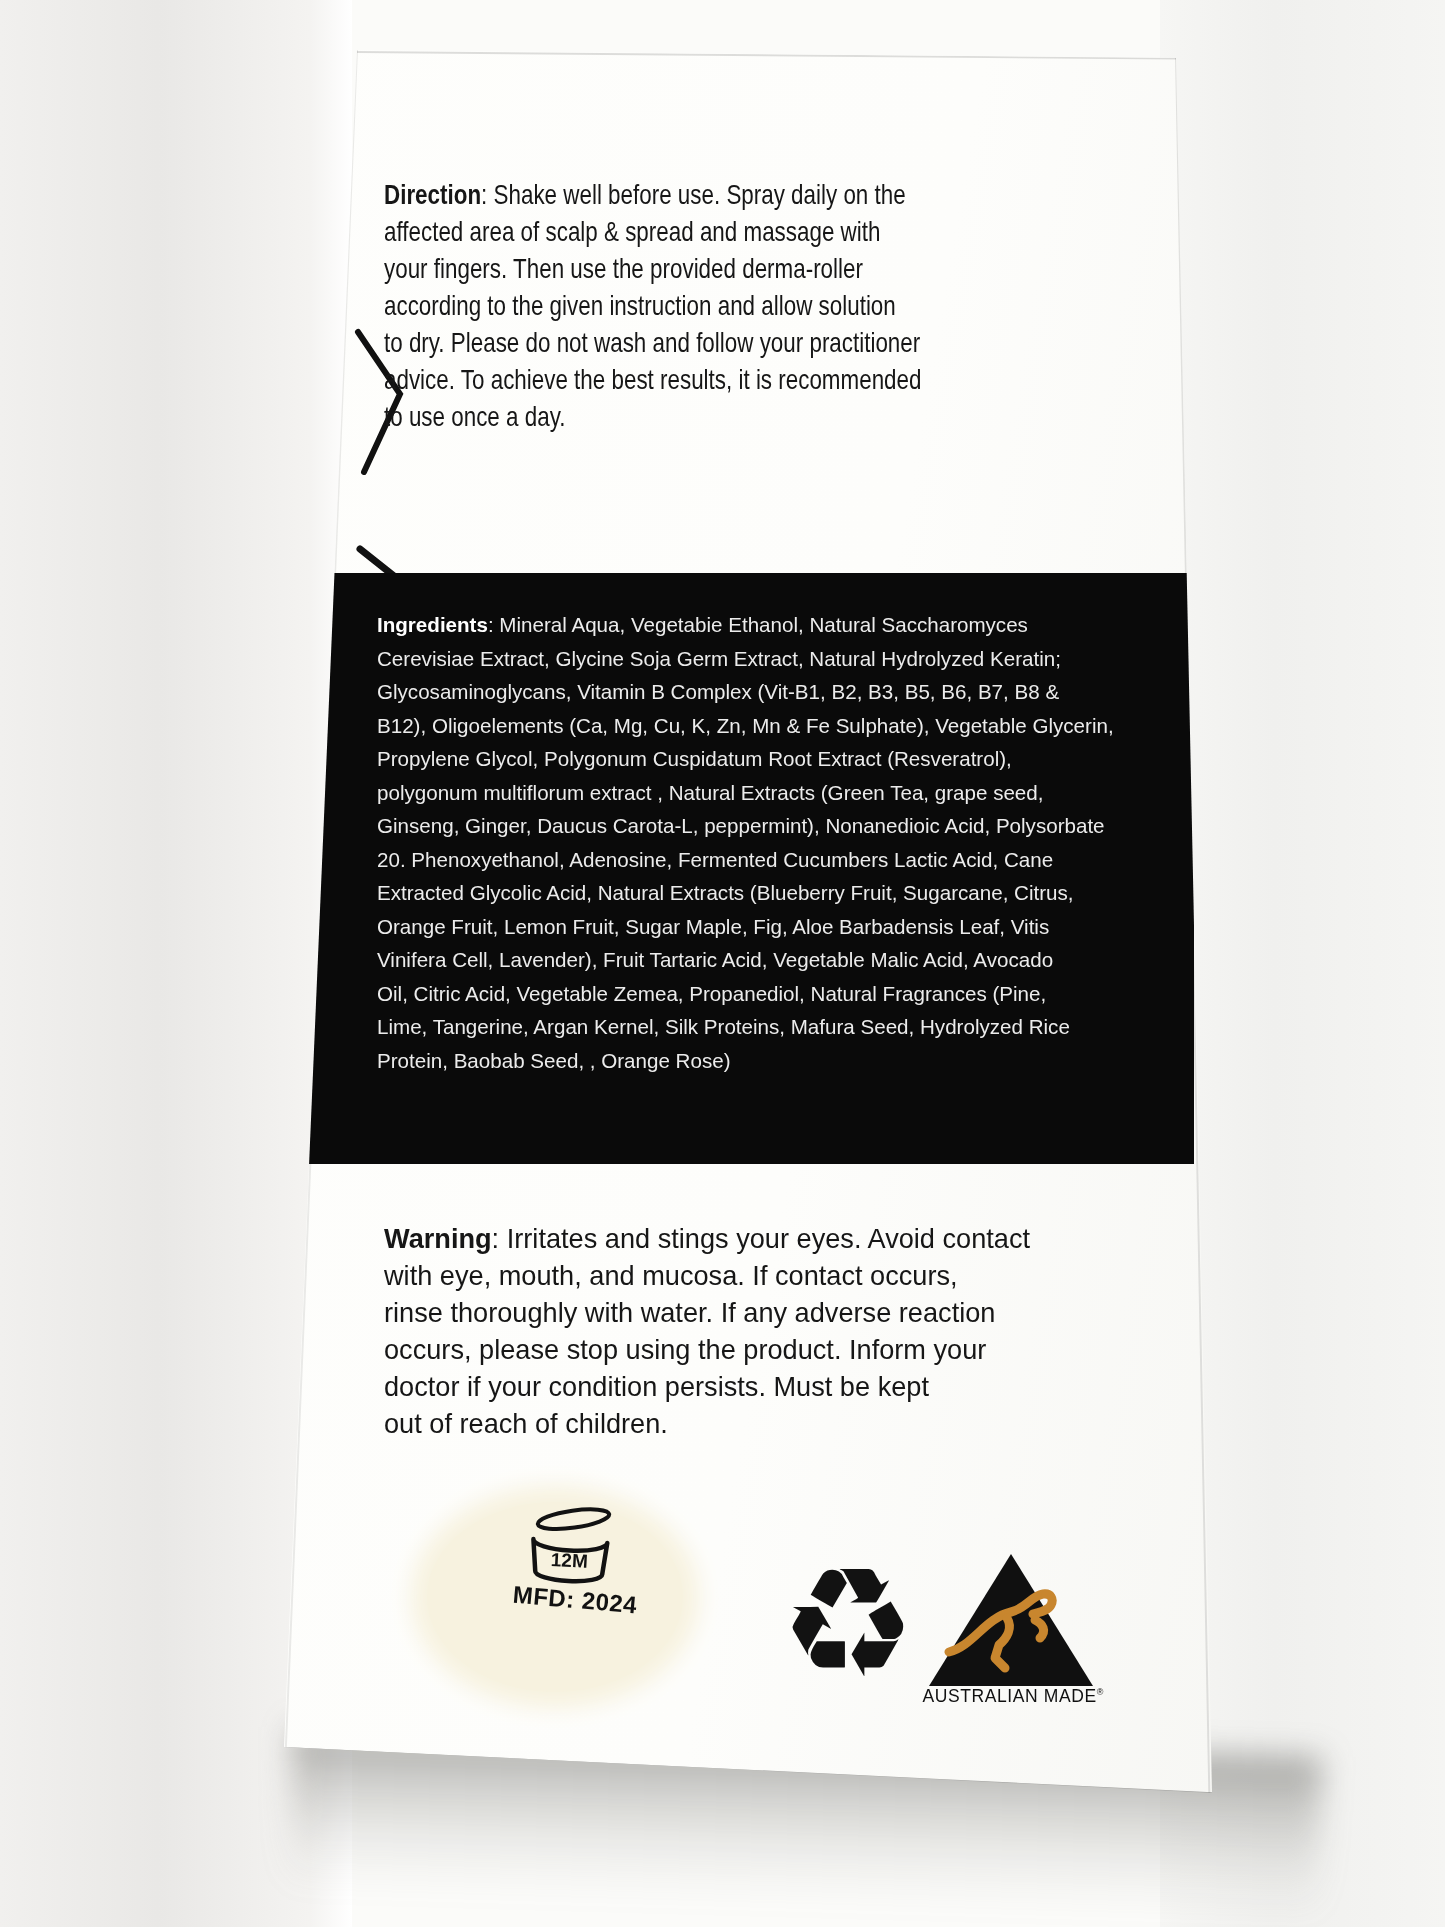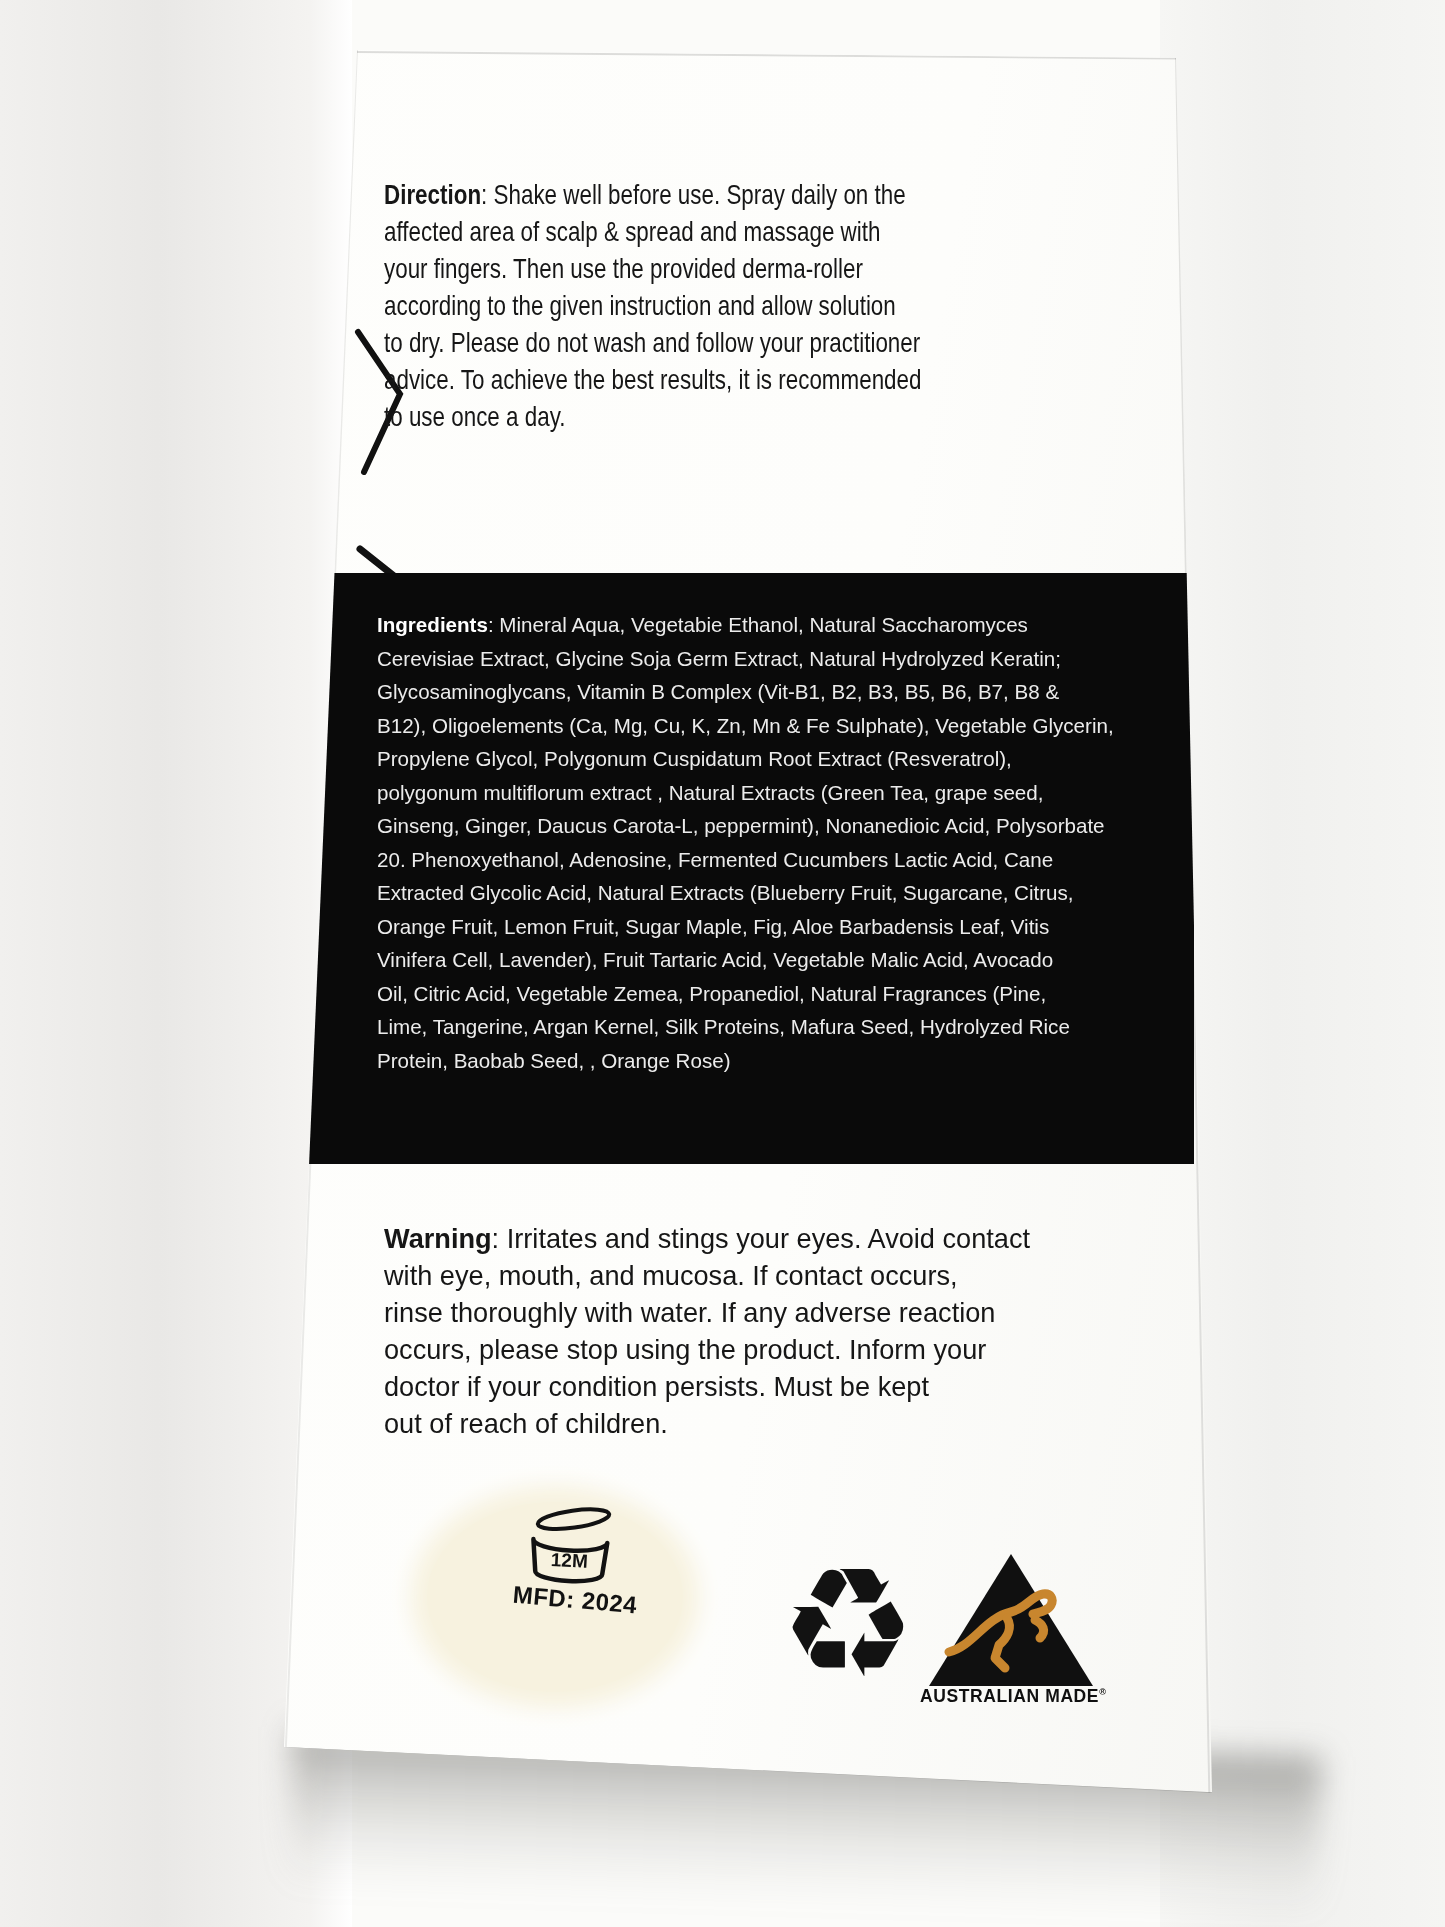--- a/index.html
+++ b/index.html
@@ -77,21 +77,21 @@
     font-weight:bold;font-size:24px;color:#121212;transform:rotate(5deg);
     letter-spacing:0.5px;
   }
   .recycle{
     position:absolute;left:756px;top:1544px;width:160px;height:160px;
     font-size:152px;line-height:158px;color:#121212;text-align:center;
   }
   .aus-made{position:absolute;left:915px;top:1552px;width:168px;}
   .aus-made-text{
     position:absolute;left:908px;top:1686px;width:184px;text-align:right;
-    font-weight:bold;font-size:17.5px;letter-spacing:0.6px;color:#101010;white-space:nowrap;
+    font-weight:normal;font-size:17.5px;letter-spacing:0.6px;color:#101010;white-space:nowrap;
   }
   .aus-made-text sup{font-size:9px;}
 </style>
 </head>
 <body>
 
 <div class="bg-left"></div>
 <div class="bg-right"></div>
 <div class="box-shadow-bottom"></div>
 

